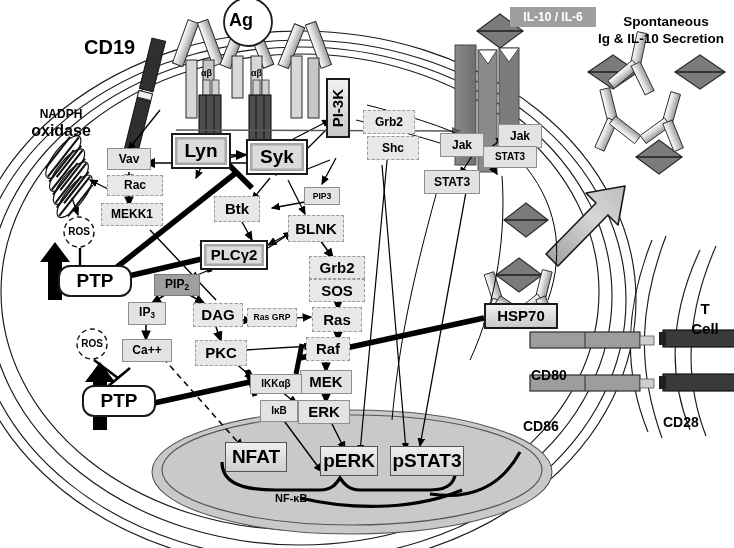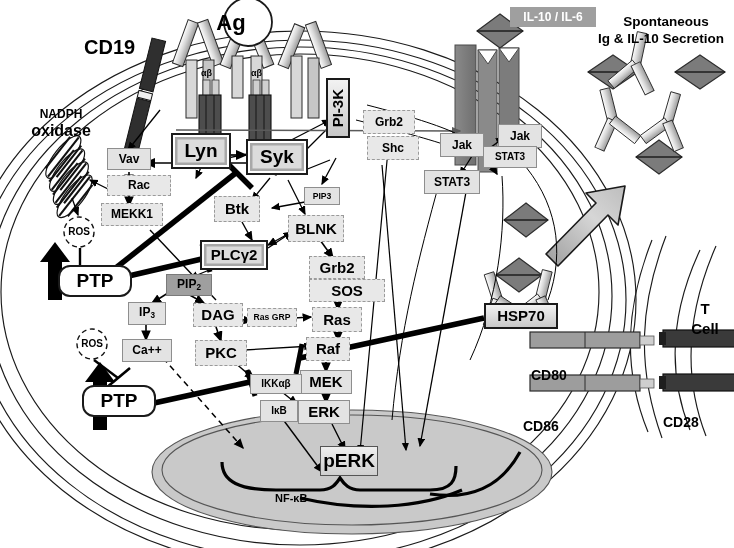--- a/index.html
+++ b/index.html
@@ -378,21 +378,21 @@
       <path d="M320,490 C332,490 336,484 340,478 C344,484 349,490 360,490 L430,490"></path>
       <path d="M430,490 C452,490 456,480 456,466"></path>
     </g>
 
     <g fill="none" stroke="#000" stroke-width="3.2">
       <path d="M430,494 C470,500 500,488 520,452"></path>
       <path d="M300,498 C360,512 420,508 462,490"></path>
     </g>
   </svg>
 
-  <div class="plain ctr txt-lg" style="left:210px;top:10px;width:42px;font-size:22px;">Ag</div>
+  <div class="plain ctr txt-lg" style="left:220px;top:10px;width:42px;font-size:18px;">Ag</div>
 
   <div class="plain" style="left:201px;top:68px;font-size:9px;">αβ</div>
   <div class="plain" style="left:251px;top:68px;font-size:9px;">αβ</div>
 
   <div class="plain" style="left:84px;top:36px;font-size:20px;">CD19</div>
 
   <div class="plain ctr" style="left:24px;top:107px;width:74px;font-size:12px;">NADPH</div>
   <div class="plain ctr" style="left:24px;top:122px;width:74px;font-size:16px;">oxidase</div>
 
   <div class="node" style="left:63px;top:223px;width:32px;height:18px;">
@@ -405,21 +405,21 @@
   <div class="node b-ptp" style="left:58px;top:265px;width:74px;height:32px;">
     <span class="txt-lg">PTP</span>
   </div>
   <div class="node b-ptp" style="left:82px;top:385px;width:74px;height:32px;">
     <span class="txt-lg">PTP</span>
   </div>
 
   <div class="node b-solid" style="left:107px;top:148px;width:44px;height:22px;">
     <span class="txt-sm">Vav</span>
   </div>
-  <div class="node b-dash" style="left:107px;top:175px;width:64px;height:21px;">
+  <div class="node b-dash" style="left:107px;top:175px;width:56px;height:21px;">
     <span class="txt-sm">Rac</span>
   </div>
   <div class="node b-dash" style="left:101px;top:203px;width:62px;height:23px;">
     <span class="txt-sm">MEKK1</span>
   </div>
 
   <div class="node b-double" style="left:246px;top:139px;width:62px;height:36px;">
     <span class="txt-lg">Syk</span>
   </div>
   <div class="node b-double" style="left:171px;top:133px;width:60px;height:36px;">
@@ -448,21 +448,21 @@
     <span class="txt-md">BLNK</span>
   </div>
 
   <div class="node b-double" style="left:200px;top:240px;width:68px;height:30px;">
     <span class="txt-md">PLCγ2</span>
   </div>
 
   <div class="node b-dash" style="left:309px;top:256px;width:56px;height:23px;">
     <span class="txt-md">Grb2</span>
   </div>
-  <div class="node b-dash" style="left:309px;top:279px;width:76px;height:23px;">
+  <div class="node b-dash" style="left:309px;top:279px;width:56px;height:23px;">
     <span class="txt-md">SOS</span>
   </div>
   <div class="node b-dash" style="left:312px;top:307px;width:50px;height:25px;">
     <span class="txt-md">Ras</span>
   </div>
 
   <div class="node b-dash" style="left:247px;top:308px;width:50px;height:19px;">
     <span class="txt-xxs">Ras GRP</span>
   </div>
 
@@ -476,38 +476,44 @@
     <span class="txt-md">ERK</span>
   </div>
 
   <div class="node b-solid" style="left:250px;top:374px;width:52px;height:20px;">
     <span class="txt-xs">IKKαβ</span>
   </div>
   <div class="node b-solid" style="left:260px;top:400px;width:38px;height:22px;">
     <span class="txt-xs">IκB</span>
   </div>
 
-  <div class="node b-darkgray" style="left:154px;top:274px;width:46px;height:22px;margin-left:12px;">
+  <div class="node b-darkgray" style="left:154px;top:274px;width:46px;height:22px;">
     <span class="txt-sm"><span>PIP</span><sub>2</sub></span>
   </div>
   <div class="node b-solid" style="left:128px;top:302px;width:38px;height:23px;">
     <span class="txt-sm"><span>IP</span><sub>3</sub></span>
   </div>
   <div class="node b-dash" style="left:193px;top:303px;width:50px;height:24px;">
     <span class="txt-md">DAG</span>
   </div>
   <div class="node b-solid" style="left:122px;top:339px;width:50px;height:23px;">
     <span class="txt-sm">Ca++</span>
   </div>
   <div class="node b-dash" style="left:195px;top:340px;width:52px;height:26px;">
     <span class="txt-md">PKC</span>
   </div>
 
+  <div class="node b-strong2" style="left:225px;top:442px;width:62px;height:30px;">
+    <span class="txt-lg">NFAT</span>
+  </div>
   <div class="node b-strong2" style="left:320px;top:446px;width:58px;height:30px;">
     <span class="txt-lg">pERK</span>
+  </div>
+  <div class="node b-strong2" style="left:390px;top:446px;width:74px;height:30px;">
+    <span class="txt-lg">pSTAT3</span>
   </div>
 
   <div class="plain" style="left:275px;top:492px;font-size:11px;">NF-κB</div>
 
   <div class="node b-strong" style="left:484px;top:303px;width:74px;height:26px;">
     <span class="txt-md">HSP70</span>
   </div>
 
   <div class="node b-solid" style="left:440px;top:133px;width:44px;height:24px;">
     <span class="txt-sm">Jak</span>

